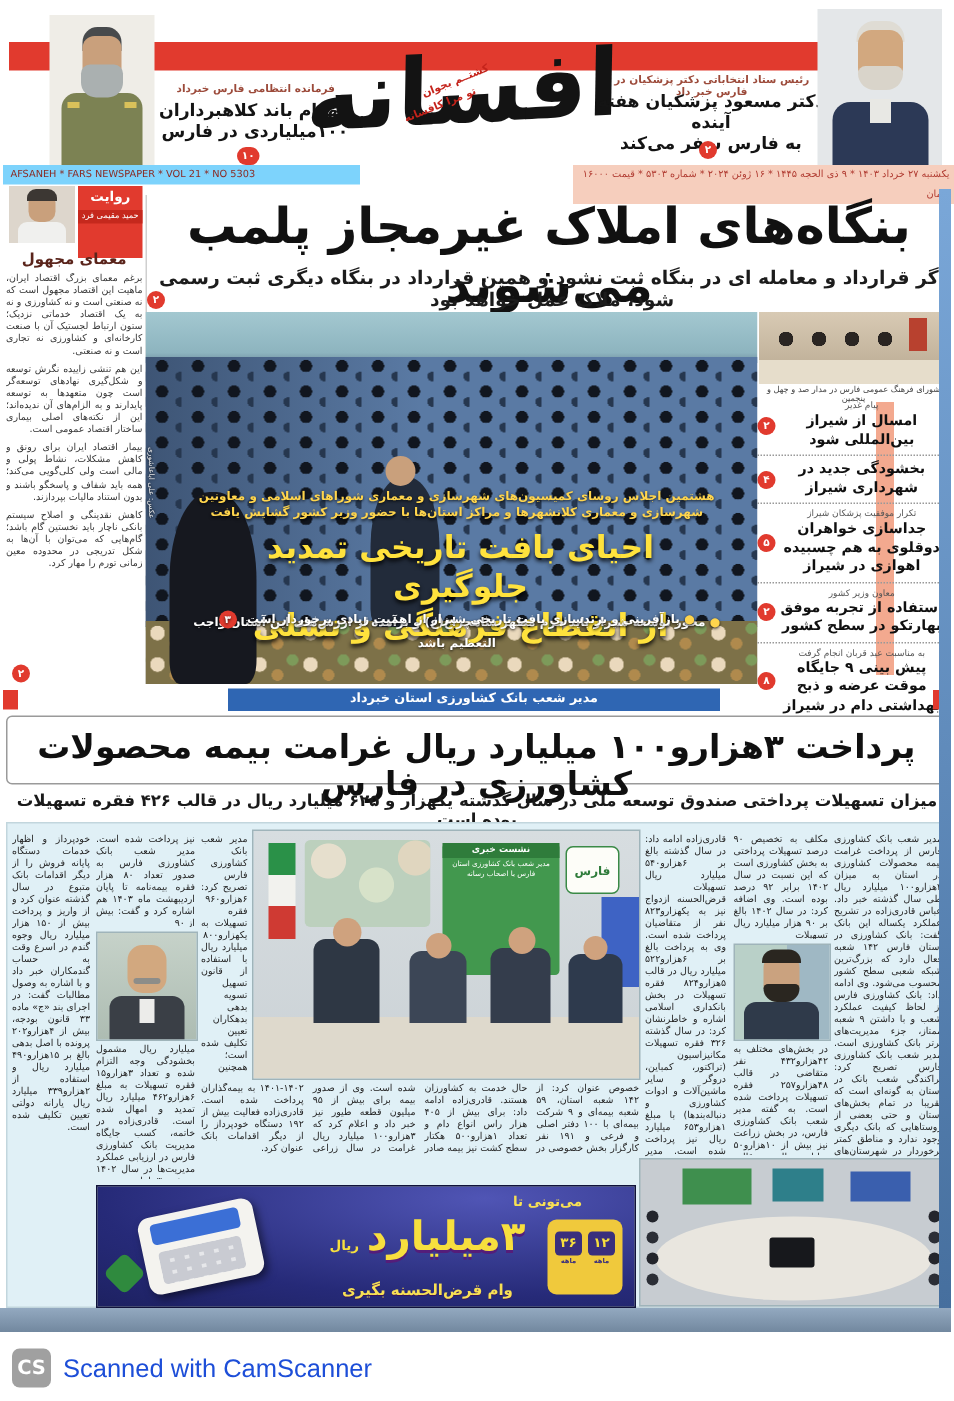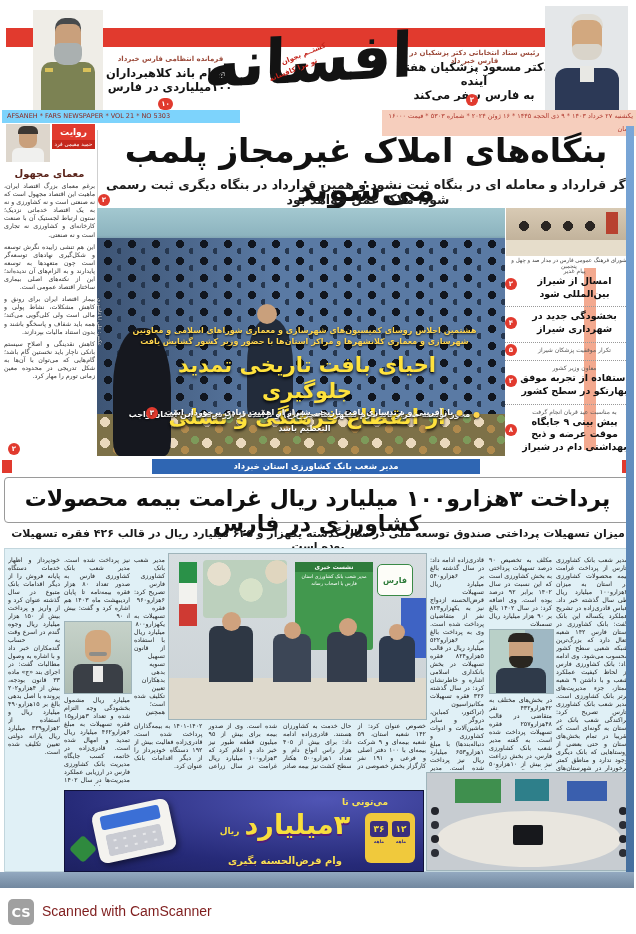--- a/index.html
+++ b/index.html
@@ -111,21 +111,21 @@
   .pos-screen{background:#3b6fd6;border-radius:3px;}
   .pos-keys{background-image:linear-gradient(#c9cbd2 70%,rgba(0,0,0,0) 70%),
             linear-gradient(90deg,#c9cbd2 70%,rgba(0,0,0,0) 70%);
             background-size:100% 8px,10px 100%;background-color:#e6e7ea;border-radius:3px;}
 
   
   .edge-right{background:linear-gradient(180deg,#7aa7d8,#466f9e);}
   .edge-bottom{background:linear-gradient(180deg,#93a9c0,#72889f);}
   .cs-icon{background:#a0a0a0;color:#fff;border-radius:5px;font-size:13px;font-weight:bold;
            display:flex;align-items:center;justify-content:center;}
-  .cs-text{font-size:14px;color:#7f1d1d;font-family:"Liberation Sans",sans-serif;}
+  .cs-text{font-size:17px;color:#1d4ed8;font-family:"Liberation Sans",sans-serif;}
   .vrule{border-left:1px solid #cfcfcf;}
 </style>
 </head>
 <body>
 
 <div id="page">
 
   <div class="abs redband" style="left:6px;top:28px;width:622px;height:19px;"></div>
 
   <div class="abs photo" style="left:33px;top:10px;width:70px;height:103px;background:#efede7;">
@@ -171,21 +171,21 @@
   <div class="abs rtl lead-h" style="left:100px;top:131px;width:532px;">بنگاه‌های املاک غیرمجاز پلمب می‌شوند</div>
   <div class="abs rtl lead-s" style="left:104px;top:177px;width:528px;">اگر قرارداد و معامله ای در بنگاه ثبت نشود و همین قرارداد در بنگاه دیگری ثبت رسمی شود، ملاک عمل خواهد بود</div>
   <div class="abs pgc" style="left:98px;top:194px;">۲</div>
 
   <div class="abs vrule" style="left:97px;top:130px;height:326px;"></div>
   <div class="abs photo" style="left:6px;top:124px;width:44px;height:38px;background:#ddd6cc;">
     <div class="abs" style="left:13px;top:4px;width:18px;height:20px;background:#c9a07c;border-radius:7px;"></div>
     <div class="abs" style="left:12px;top:2px;width:20px;height:8px;background:#3c3733;border-radius:6px 6px 0 0;"></div>
     <div class="abs" style="left:6px;top:24px;width:32px;height:14px;background:#f0f0ee;border-radius:6px 6px 0 0;"></div>
   </div>
-  <div class="abs op-box" style="left:52px;top:124px;width:43px;height:22px;">
+  <div class="abs op-box" style="left:52px;top:124px;width:43px;height:48px;">
     <div class="op-label">روایت</div>
     <div class="op-author">حمید مقیمی فرد</div>
   </div>
   <div class="abs rtl op-title" style="left:4px;top:168px;width:91px;">معمای مجهول</div>
   <div class="abs rtl op-wrap" style="left:4px;top:182px;width:91px;height:258px;">
     <p class="op-p">برغم معمای بزرگ اقتصاد ایران، ماهیت این اقتصاد مجهول است که نه صنعتی است و نه کشاورزی و نه به یک اقتصاد خدماتی نزدیک؛ ستون ارتباط لجستیک آن با صنعت کارخانه‌ای و کشاورزی نه تجاری است و نه صنعتی.</p>
     <p class="op-p">این هم تنشی زاییده نگرش توسعه و شکل‌گیری نهادهای توسعه‌گر است چون متعهدها به توسعه پایدارند و به الزام‌های آن ندیده‌اند؛ این از نکته‌های اصلی بیماری ساختار اقتصاد عمومی است.</p>
     <p class="op-p">بیمار اقتصاد ایران برای رونق و کاهش مشکلات، نشاط پولی و مالی است ولی کلی‌گویی می‌کند؛ همه باید شفاف و پاسخگو باشند و بدون استناد مالیات بپردازند.</p>
     <p class="op-p">کاهش نقدینگی و اصلاح سیستم بانکی ناچار باید نخستین گام باشد؛ گام‌هایی که می‌توان با آن‌ها به شکل تدریجی در محدوده معین زمانی تورم را مهار کرد.</p>
   </div>
@@ -228,20 +228,21 @@
       <div class="sb-kicker">پیام غدیر</div>
       <div class="sb-title">امسال از شیراز بین‌المللی شود</div>
       <span class="pgc">۲</span>
     </div>
     <div class="sb-item">
       <div class="sb-title">بخشودگی جدید در شهرداری شیراز</div>
       <span class="pgc">۴</span>
     </div>
     <div class="sb-item">
       <div class="sb-kicker">تکرار موفقیت پزشکان شیراز</div>
+      <div class="sb-title">جداسازی خواهران دوقلوی به هم چسبیده اهوازی در شیراز</div>
       <span class="pgc">۵</span>
     </div>
     <div class="sb-item">
       <div class="sb-kicker">معاون وزیر کشور</div>
       <div class="sb-title">استفاده از تجربه موفق بهارتکو در سطح کشور</div>
       <span class="pgc">۲</span>
     </div>
     <div class="sb-item">
       <div class="sb-kicker">به مناسبت عید قربان انجام گرفت</div>
       <div class="sb-title">پیش بینی ۹ جایگاه موقت عرضه و ذبح بهداشتی دام در شیراز</div>

